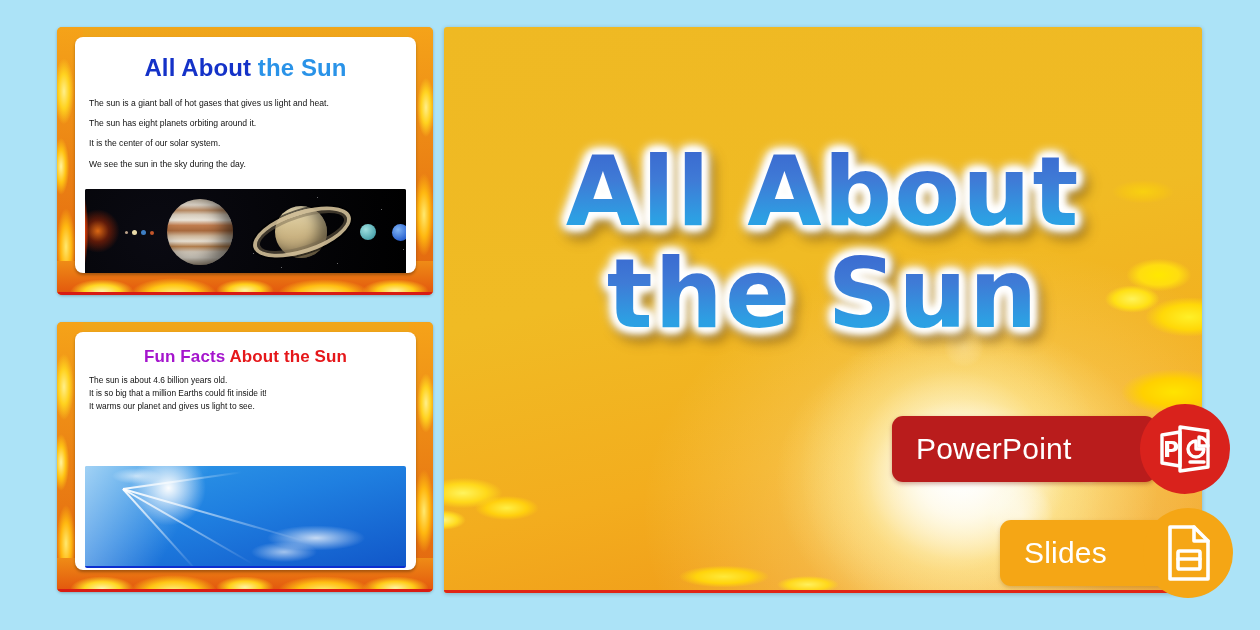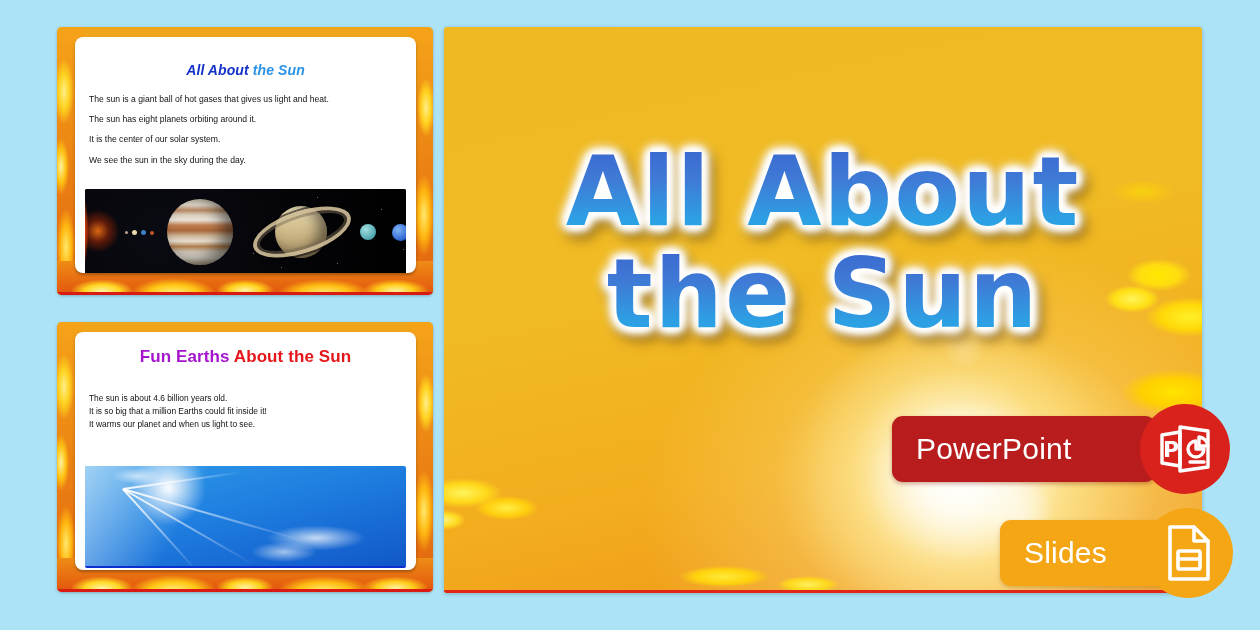--- a/index.html
+++ b/index.html
@@ -70,36 +70,36 @@
     overflow: hidden;
     box-shadow: 0 2px 3px rgba(0,0,0,.3);
     z-index: 3;
   }
   .card-title {
     text-align: center;
     font-weight: bold;
     letter-spacing: .1px;
     white-space: nowrap;
   }
-  .t1-title { font-size: 14px; margin-top: 25px; font-style: italic; }
+  .t1-title { font-size: 24px; margin-top: 17px; }
   .t2-title { font-size: 17px; margin-top: 15px; }
   .seg-navy   { color: #1432c8; }
   .seg-sky    { color: #2a93e8; }
   .seg-purple { color: #a515cd; }
   .seg-red    { color: #e5171a; }
 
   .card-body {
     padding: 0 14px;
     color: #111;
     font-size: 8.6px;
     line-height: 1.25;
   }
   .t1-body { margin-top: 16px; }
   .t1-body p { margin-bottom: 9.5px; }
-  .t2-body { margin-top: 26px; font-size: 8.4px; }
+  .t2-body { margin-top: 8px; font-size: 8.4px; }
   .t2-body p { margin-bottom: 2.5px; }
 
   
   .photo {
     position: absolute; left: 10px; right: 10px;
     border-radius: 2px; overflow: hidden;
   }
   .photo-space {
     top: 152px; height: 86px;
     background:
@@ -350,26 +350,26 @@
   </div>
 
   <div class="thumb thumb-2">
     <div class="flame-l"></div>
     <div class="flame-r"></div>
     <div class="flame-b"></div>
     <div class="thumb-redline"></div>
 
     <div class="card">
       <div class="card-title t2-title">
-        <span class="seg-purple">Fun Earths </span><span class="seg-red">About the Sun</span>
+        <span class="seg-purple">Fun Facts </span><span class="seg-red">About the Sun</span>
       </div>
       <div class="card-body t2-body">
         <p>The sun is about 4.6 billion years old.</p>
         <p>It is so big that a million Earths could fit inside it!</p>
-        <p>It warms our planet and when us light to see.</p>
+        <p>It warms our planet and gives us light to see.</p>
       </div>
 
       <div class="photo photo-sky">
         <div class="sunray ray-a"></div>
         <div class="sunray ray-b"></div>
         <div class="sunray ray-c"></div>
         <div class="sunray ray-d"></div>
       </div>
     </div>
   </div>

